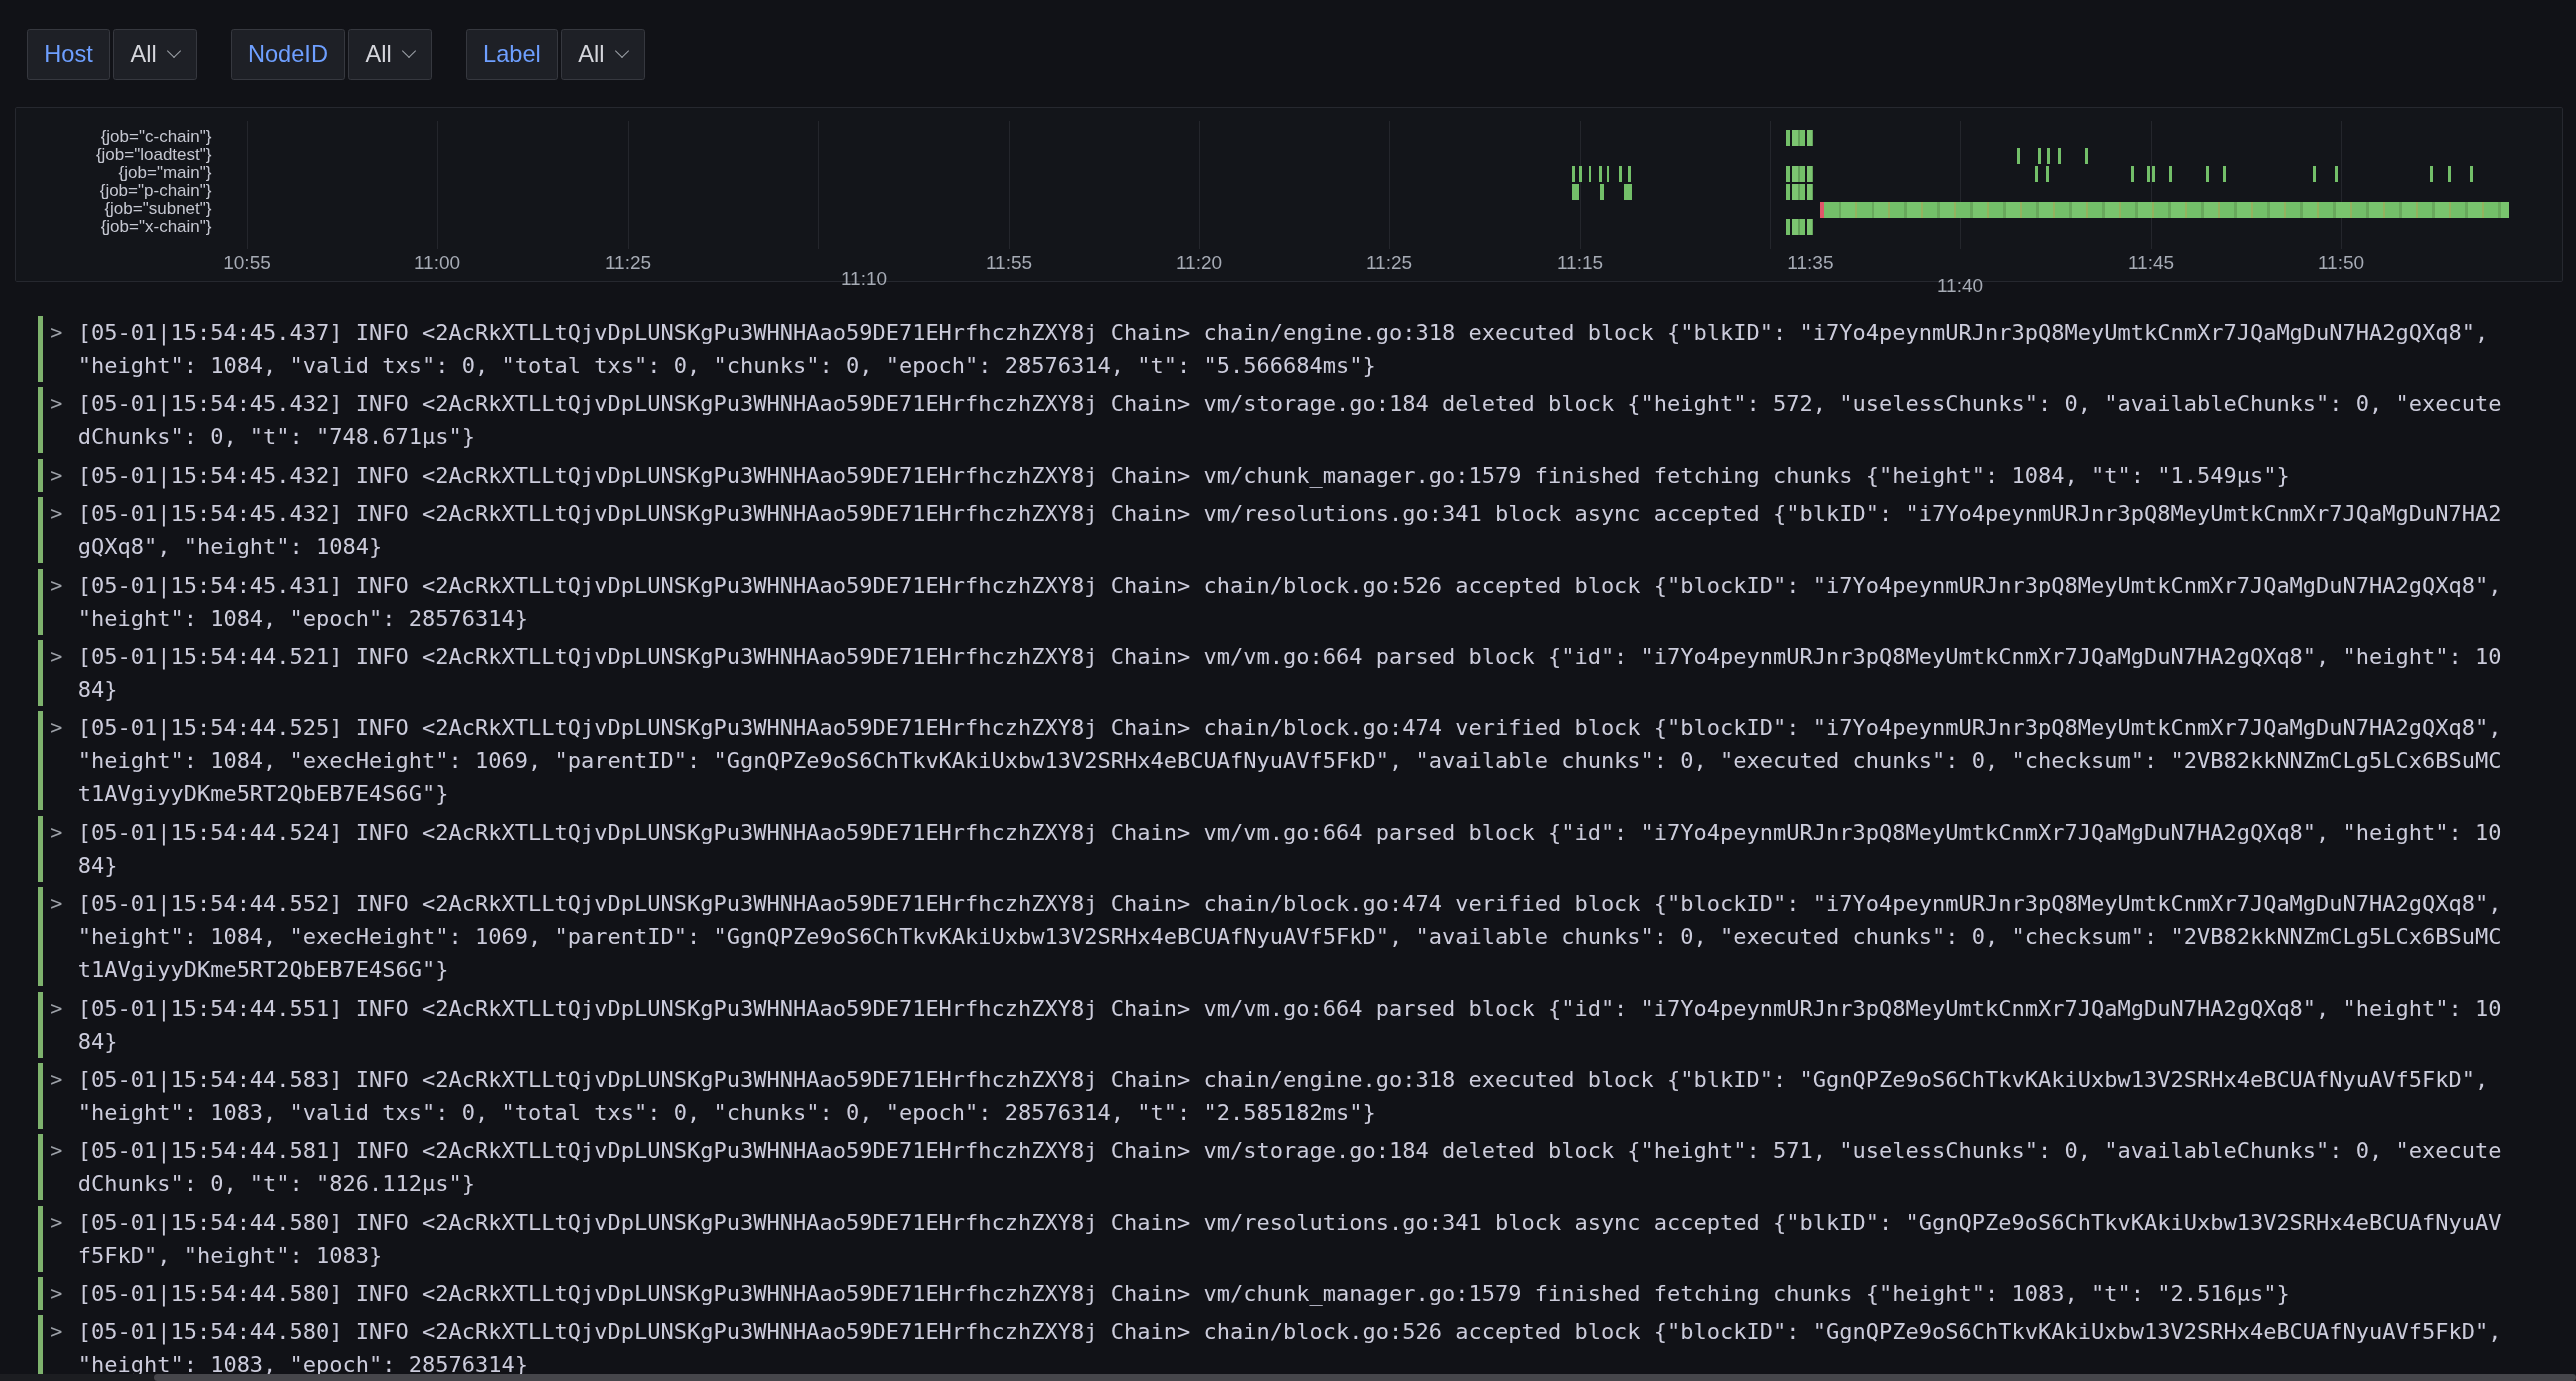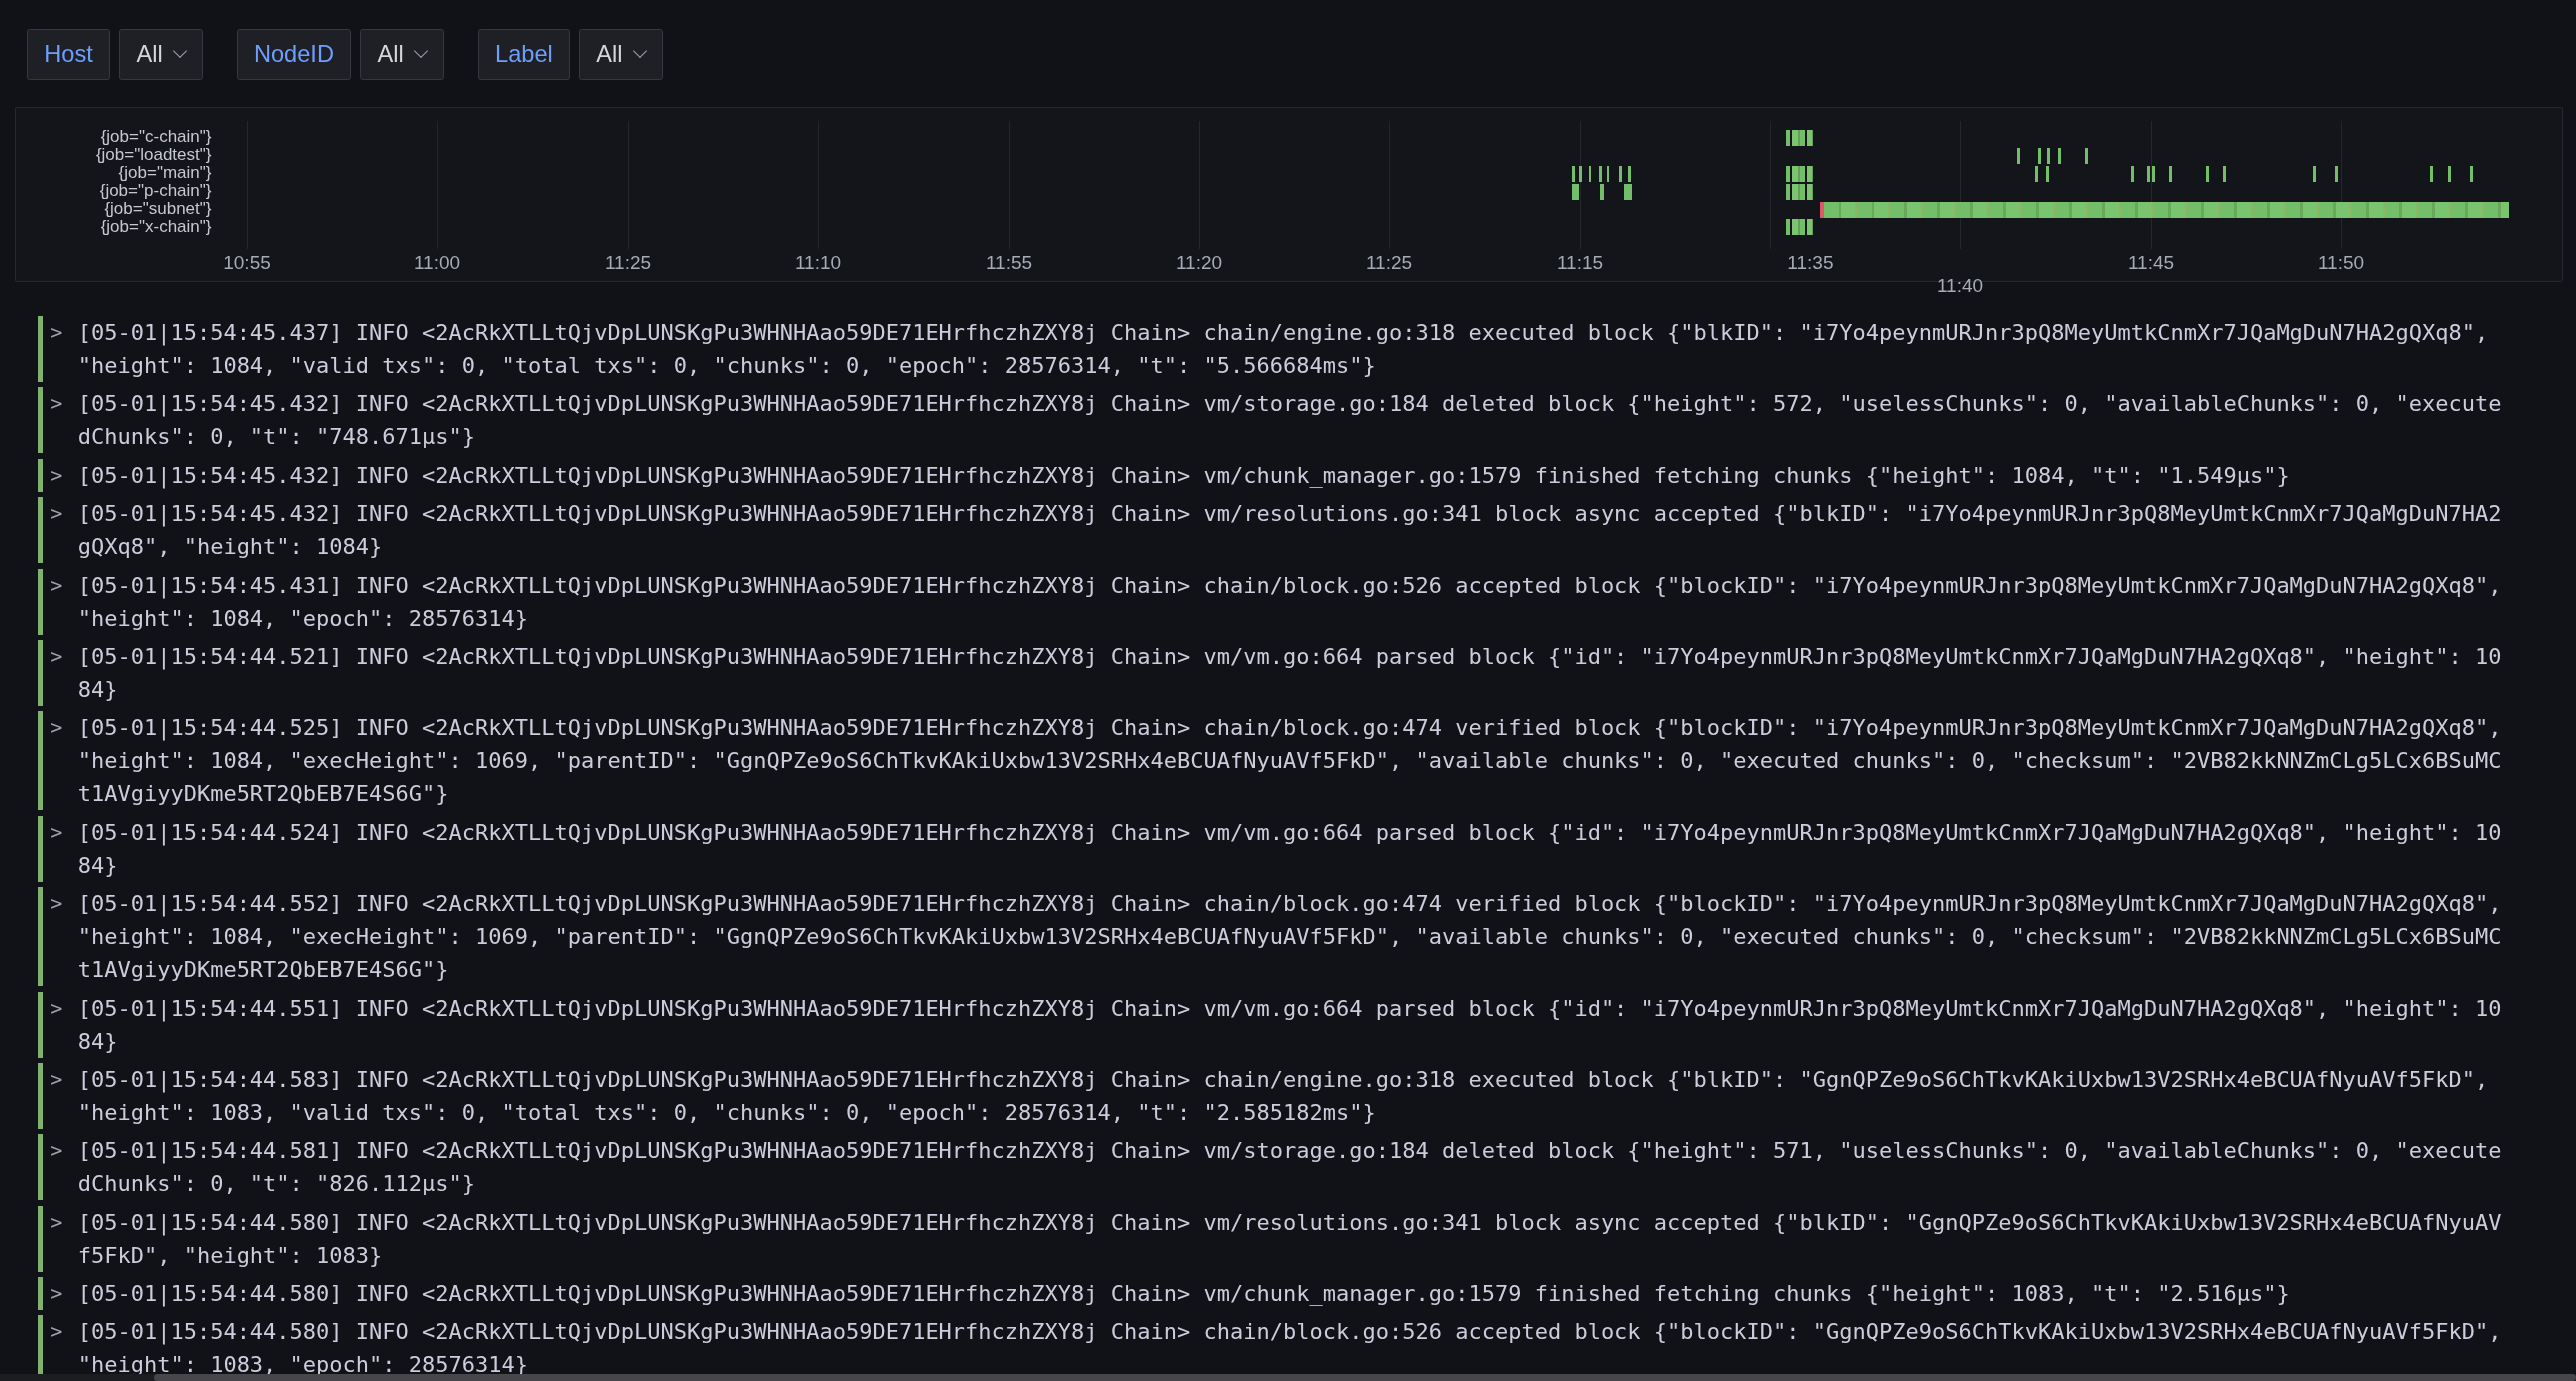--- a/index.html
+++ b/index.html
@@ -3,21 +3,21 @@
 <meta charset="utf-8">
 <style>
   * { margin:0; padding:0; box-sizing:border-box; }
   html,body { background:#0d0e12; }
   body { width:2576px; height:1381px; overflow:hidden; position:relative;
          font-family:"Liberation Sans", sans-serif; }
   .screen { position:absolute; inset:0; background:#111217; }
 
   
   .topbar { position:absolute; left:27px; top:29px; display:flex; gap:34px; }
-  .var-group { display:flex; gap:9px; }
+  .var-group { display:flex; gap:3px; }
   .box { height:51px; display:flex; align-items:center; padding:0 16.3px;
          background:#1e2026; border:0.9px solid #36383f; border-radius:2.7px;
          font-size:23.6px; font-weight:500; }
   .var-label { color:#6E9FFF; }
   .var-value { color:#D5D6DC; gap:12.7px; cursor:pointer; }
   .chev { width:10px; height:10px; border-right:1.8px solid #9da1a8;
           border-bottom:1.8px solid #9da1a8; transform:rotate(45deg);
           margin-top:-6.3px; }
   .var-input { width:283px; background:#15161b; border:0.9px solid #2f3138;
                border-radius:2.7px; color:#D5D6DC; font-size:23.6px; font-weight:400;
@@ -104,21 +104,21 @@
   <div class="gridline" style="left: 231px;"></div>
   <div class="tick-label" style="left: 231px;">10:55</div>
 
   <div class="gridline" style="left: 421px;"></div>
   <div class="tick-label" style="left: 421px;">11:00</div>
 
   <div class="gridline" style="left: 612px;"></div>
   <div class="tick-label" style="left: 612px;">11:25</div>
 
   <div class="gridline" style="left: 802px;"></div>
-  <div class="tick-label" style="left: 802px;">11:10</div>
+  <div class="tick-label" style="left: 848px; margin-top: 16px;">11:10</div>
 
   <div class="gridline" style="left: 993px;"></div>
   <div class="tick-label" style="left: 993px;">11:55</div>
 
   <div class="gridline" style="left: 1183px;"></div>
   <div class="tick-label" style="left: 1183px;">11:20</div>
 
   <div class="gridline" style="left: 1373px;"></div>
   <div class="tick-label" style="left: 1373px;">11:25</div>
 

